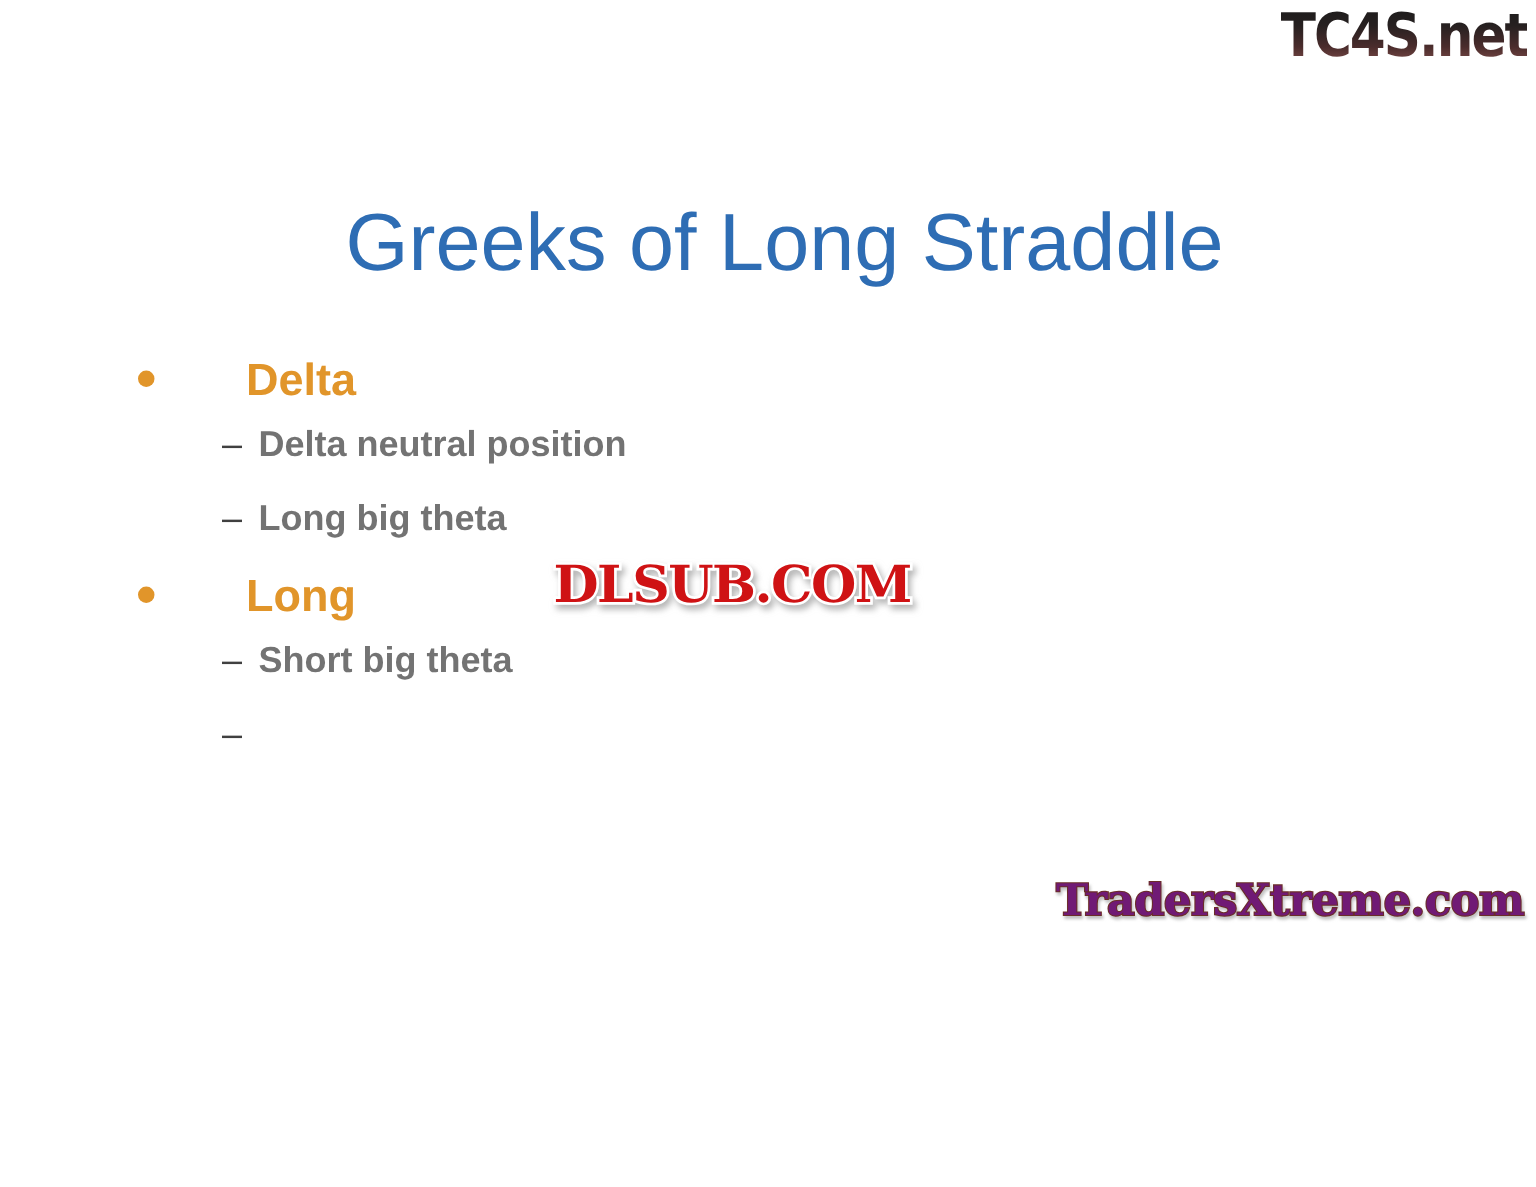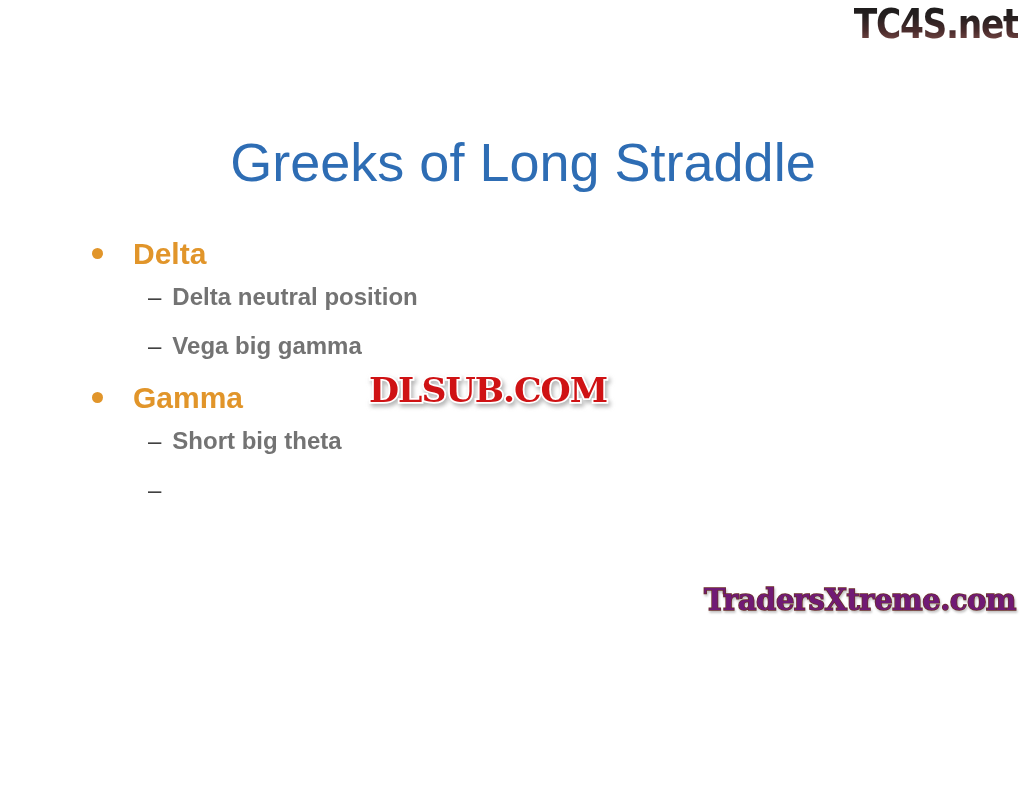--- a/index.html
+++ b/index.html
@@ -66,20 +66,21 @@
     width: 860px;
   }
   .group { position: relative; }
 
   .lvl1 {
     position: relative;
     display: flex;
     align-items: baseline;
     height: 46px;
     padding-left: 0px;
+    gap: 31px;
   }
   .lvl1 .dot {
     width: 11px;
     height: 11px;
     border-radius: 50%;
     background: #E1952A;
     flex: 0 0 auto;
     position: relative;
     top: -5px;
     margin-right: 30px;
@@ -177,28 +178,28 @@
       </div>
       <div class="lvl2">
         <span class="dash">–</span>
         <span class="txt">Delta neutral position</span>
       </div>
     </div>
 
     <div class="group">
       <div class="lvl2">
         <span class="dash">–</span>
-        <span class="txt">Vega big gamma</span>
+        <span class="txt">Long big theta</span>
       </div>
     </div>
 
     <div class="group">
       <div class="lvl1">
         <span class="dot"></span>
-        <span class="txt">Gamma</span>
+        <span class="txt">Long</span>
       </div>
       <div class="lvl2">
         <span class="dash">–</span>
         <span class="txt">Short big theta</span>
       </div>
     </div>
 
     <div class="group">
       <div class="lvl2">
         <span class="dash">–</span>

